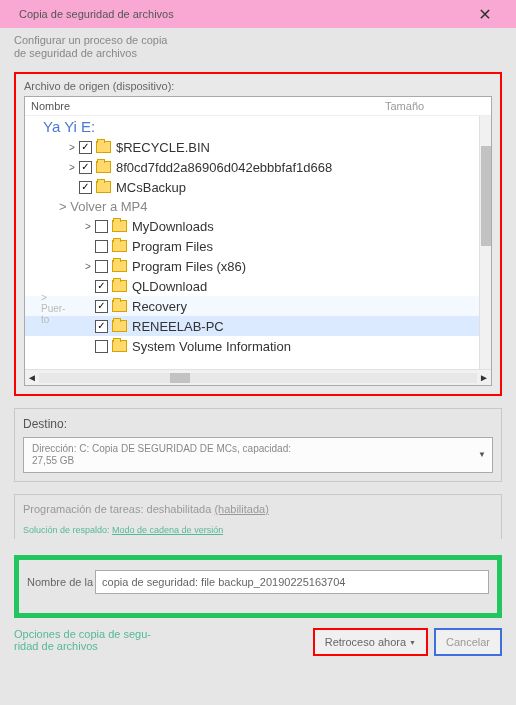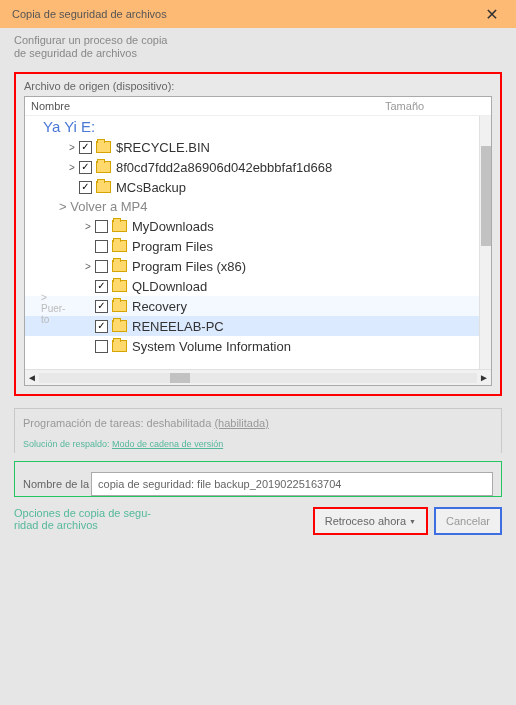--- a/index.html
+++ b/index.html
@@ -1,18 +1,18 @@
 <!DOCTYPE html>
 <html><head>
 <meta charset="utf-8">
 <style>
   * { box-sizing: border-box; font-family: "Segoe UI", Tahoma, sans-serif; }
   body { margin:0; padding:0; background:#e6e6e6; width:516px; height:705px; overflow:hidden; font-size:12px; color:#333; }
   .window { width:516px; height:705px; background:#e6e6e6; display:flex; flex-direction:column; }
-  .titlebar { height:28px; display:flex; align-items:center; padding:0 12px; background:#fdba74; color:#555;}
+  .titlebar { height:28px; display:flex; align-items:center; padding:0 19px; background:#f9a8d4; color:#555;}
   .titlebar .title { flex:1; font-size:11px; }
   .titlebar .close-btn { width:24px; text-align:center; font-size:16px; color:#333; cursor:pointer;}
   .subtitle { padding:6px 14px 6px 14px; color:#888; font-size:11px; line-height:13px;}
   .panel { margin:6px 14px; border:1px solid #c8c8c8; background:#e9e9e9; padding:6px 8px 8px 8px; position:relative;}
   .panel.highlight { border:2px solid #ff0000; }
   .panel-label { font-size:11px; color:#666; margin-bottom:4px;}
   .filebox { background:#fff; border:1px solid #aaa; height:290px; display:flex; flex-direction:column;}
   .filebox-header { display:flex; padding:3px 6px; border-bottom:1px solid #eee; font-size:11px; color:#555;}
   .filebox-header .col-name{ flex:1;}
   .filebox-header .col-size{ width:100px; color:#999;}
@@ -38,21 +38,21 @@
   .sidelbl { position:absolute; left:16px; top:176px; color:#bbb; font-size:10px; line-height:11px; width:30px;}
   .dest-panel { margin:6px 14px; border:1px solid #c8c8c8; padding:8px;}
   .dest-label { font-size:12px; color:#555; margin-bottom:6px;}
   .dest-select { border:1px solid #aaa; background:#fcfcfc; padding:5px 18px 5px 8px; font-size:10px; color:#888; position:relative; line-height:12px; cursor:pointer;}
   .dest-select .arrow { position:absolute; right:6px; top:50%; transform:translateY(-50%); font-size:8px; color:#555;}
   .sched-panel { margin:6px 14px 0 14px; border:1px solid #c8c8c8; border-bottom:none; padding:8px 8px 4px 8px;}
   .sched-panel .line1{ font-size:11px; color:#999;}
   .sched-panel .line1 .link{ text-decoration:underline;}
   .sched-panel .line2{ font-size:9px; color:#55b89a; margin-top:10px;}
   .sched-panel .line2 .link{ text-decoration:underline;}
-  .name-panel { margin:8px 14px 6px 14px; border:1px solid #22c55e; padding:10px 8px 0 8px;}
+  .name-panel { margin:16px 14px 6px 14px; border:5px solid #22c55e; padding:10px 8px 19px 8px;}
   .backup-name { width:100%; padding:5px 6px; font-size:11px; color:#666; border:1px solid #aaa; outline:none;}
   .footer { margin:4px 14px 0 14px; display:flex; align-items:flex-start;}
   .footer .opt { flex:1; font-size:11px; color:#55b89a; line-height:12px;}
   .footer .opt .u { }
   .btn { height:28px; padding:12px 10px; font-size:11px; border:1px solid #b0b0b0; background:#f0f0f0; display:inline-flex; align-items:center; cursor:pointer; color:#666;}
   .btn.primary { border:2px solid #ff0000; margin-right:6px;}
   .btn.primary .caret { margin-left:3px; font-size:7px;}
   .btn.cancel { border:2px solid #3d6fe0; color:#999;}
   .indent-1{ padding-left:40px;}
   .indent-2{ padding-left:56px;}
@@ -148,20 +148,27 @@
       <div class="hscroll">
         <span class="sbtn">◄</span>
         <div class="track">
             <div class="thumb"></div>
           </div>
         <span class="sbtn">►</span>
       </div>
     </div>
   </div>
 
+  <div class="dest-panel">
+    <div class="dest-label">Destino:</div>
+    <div class="dest-select">
+      <span id="destval">Dirección: C: Copia DE SEGURIDAD DE MCs, capacidad:<br>27,55 GB</span>
+      <span class="arrow">▼</span>
+    </div>
+  </div>
 
   <div class="sched-panel">
     <div class="line1">
       <span>Programación de tareas: deshabilitada </span><span class="link">(habilitada)</span>
     </div>
     <div class="line2">
       <span>Solución de respaldo: </span><span class="link">Modo de cadena de versión</span>
     </div>
   </div>
 

